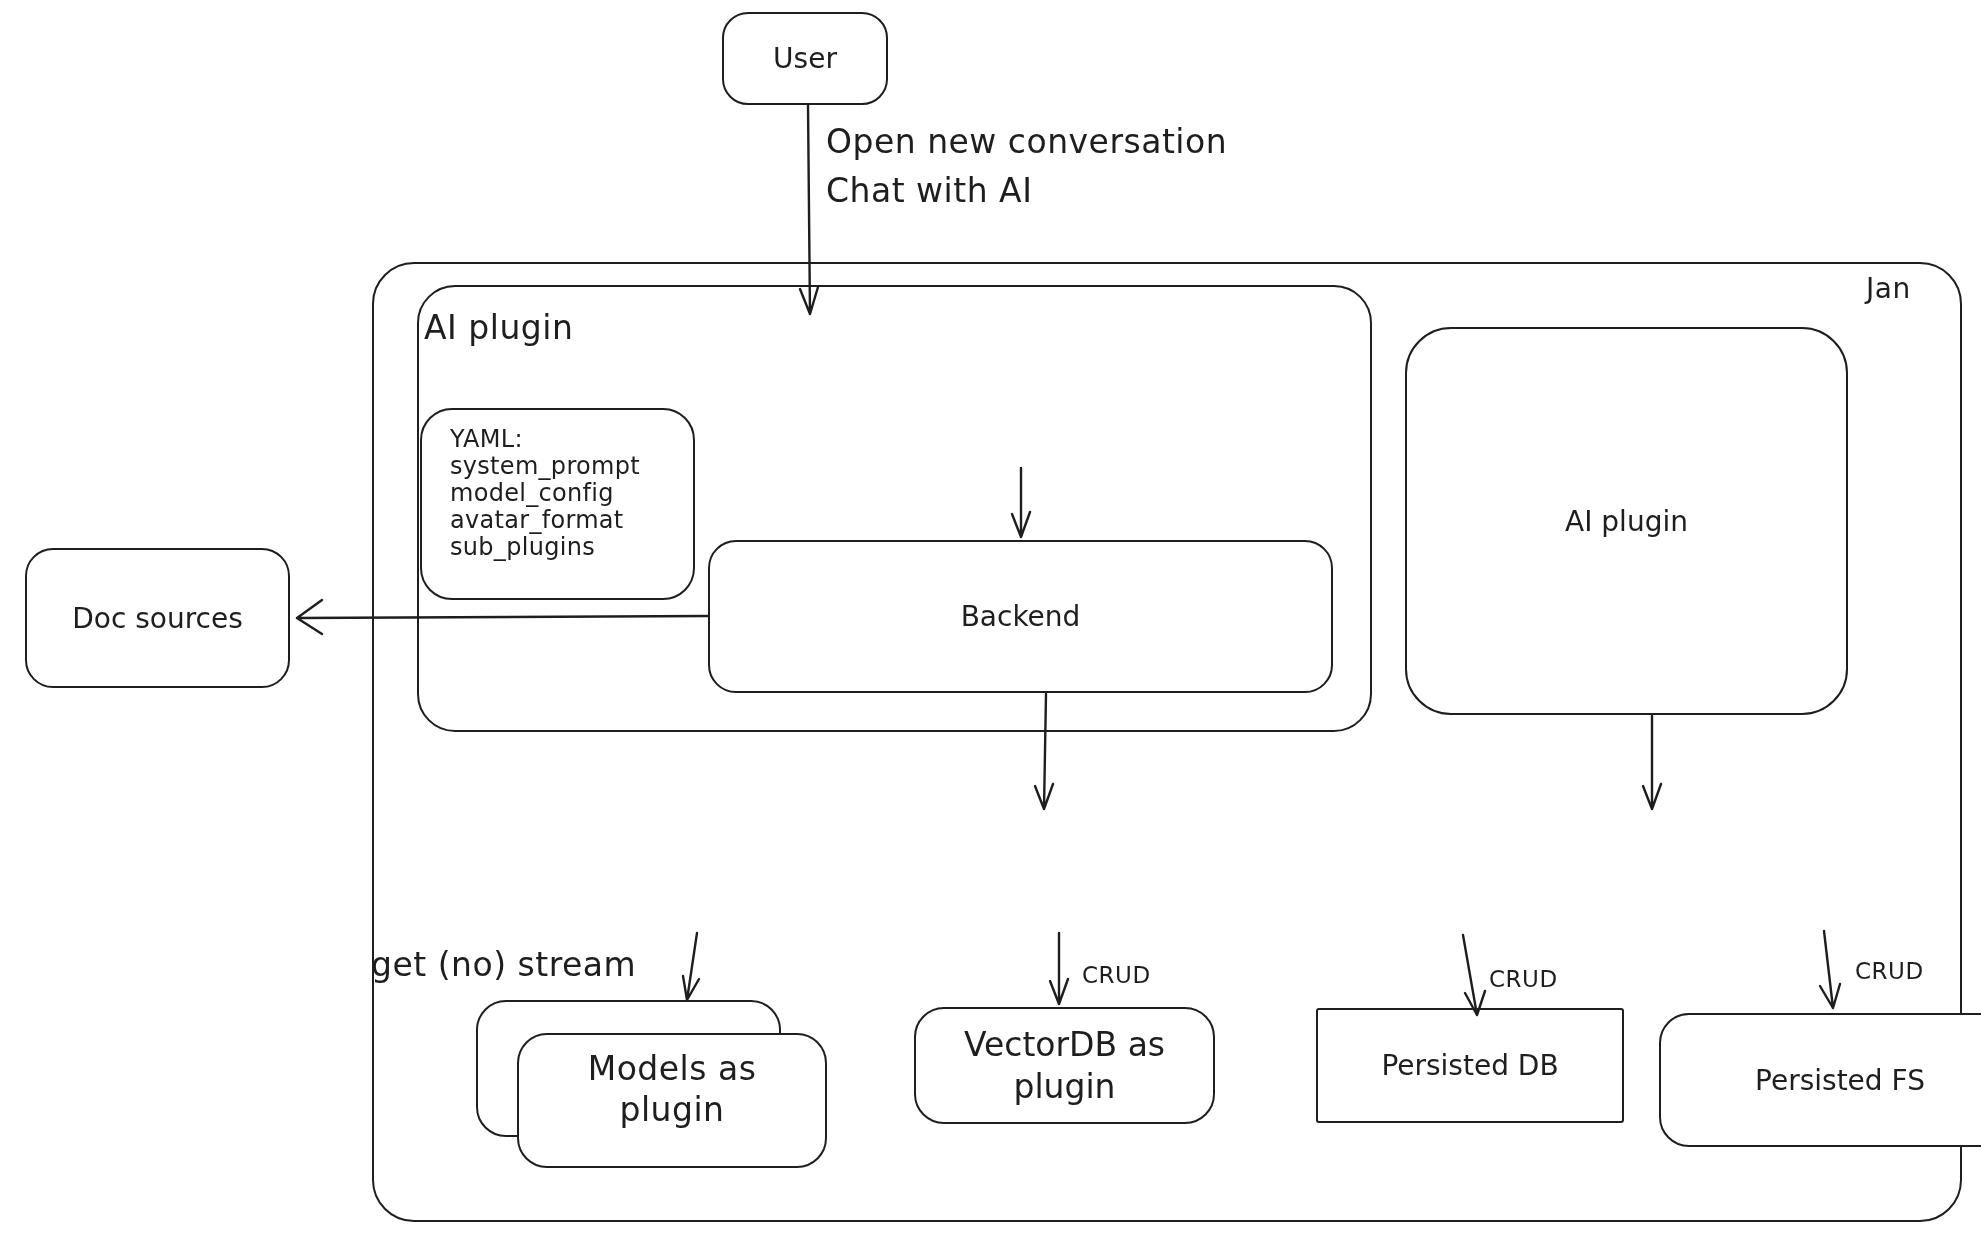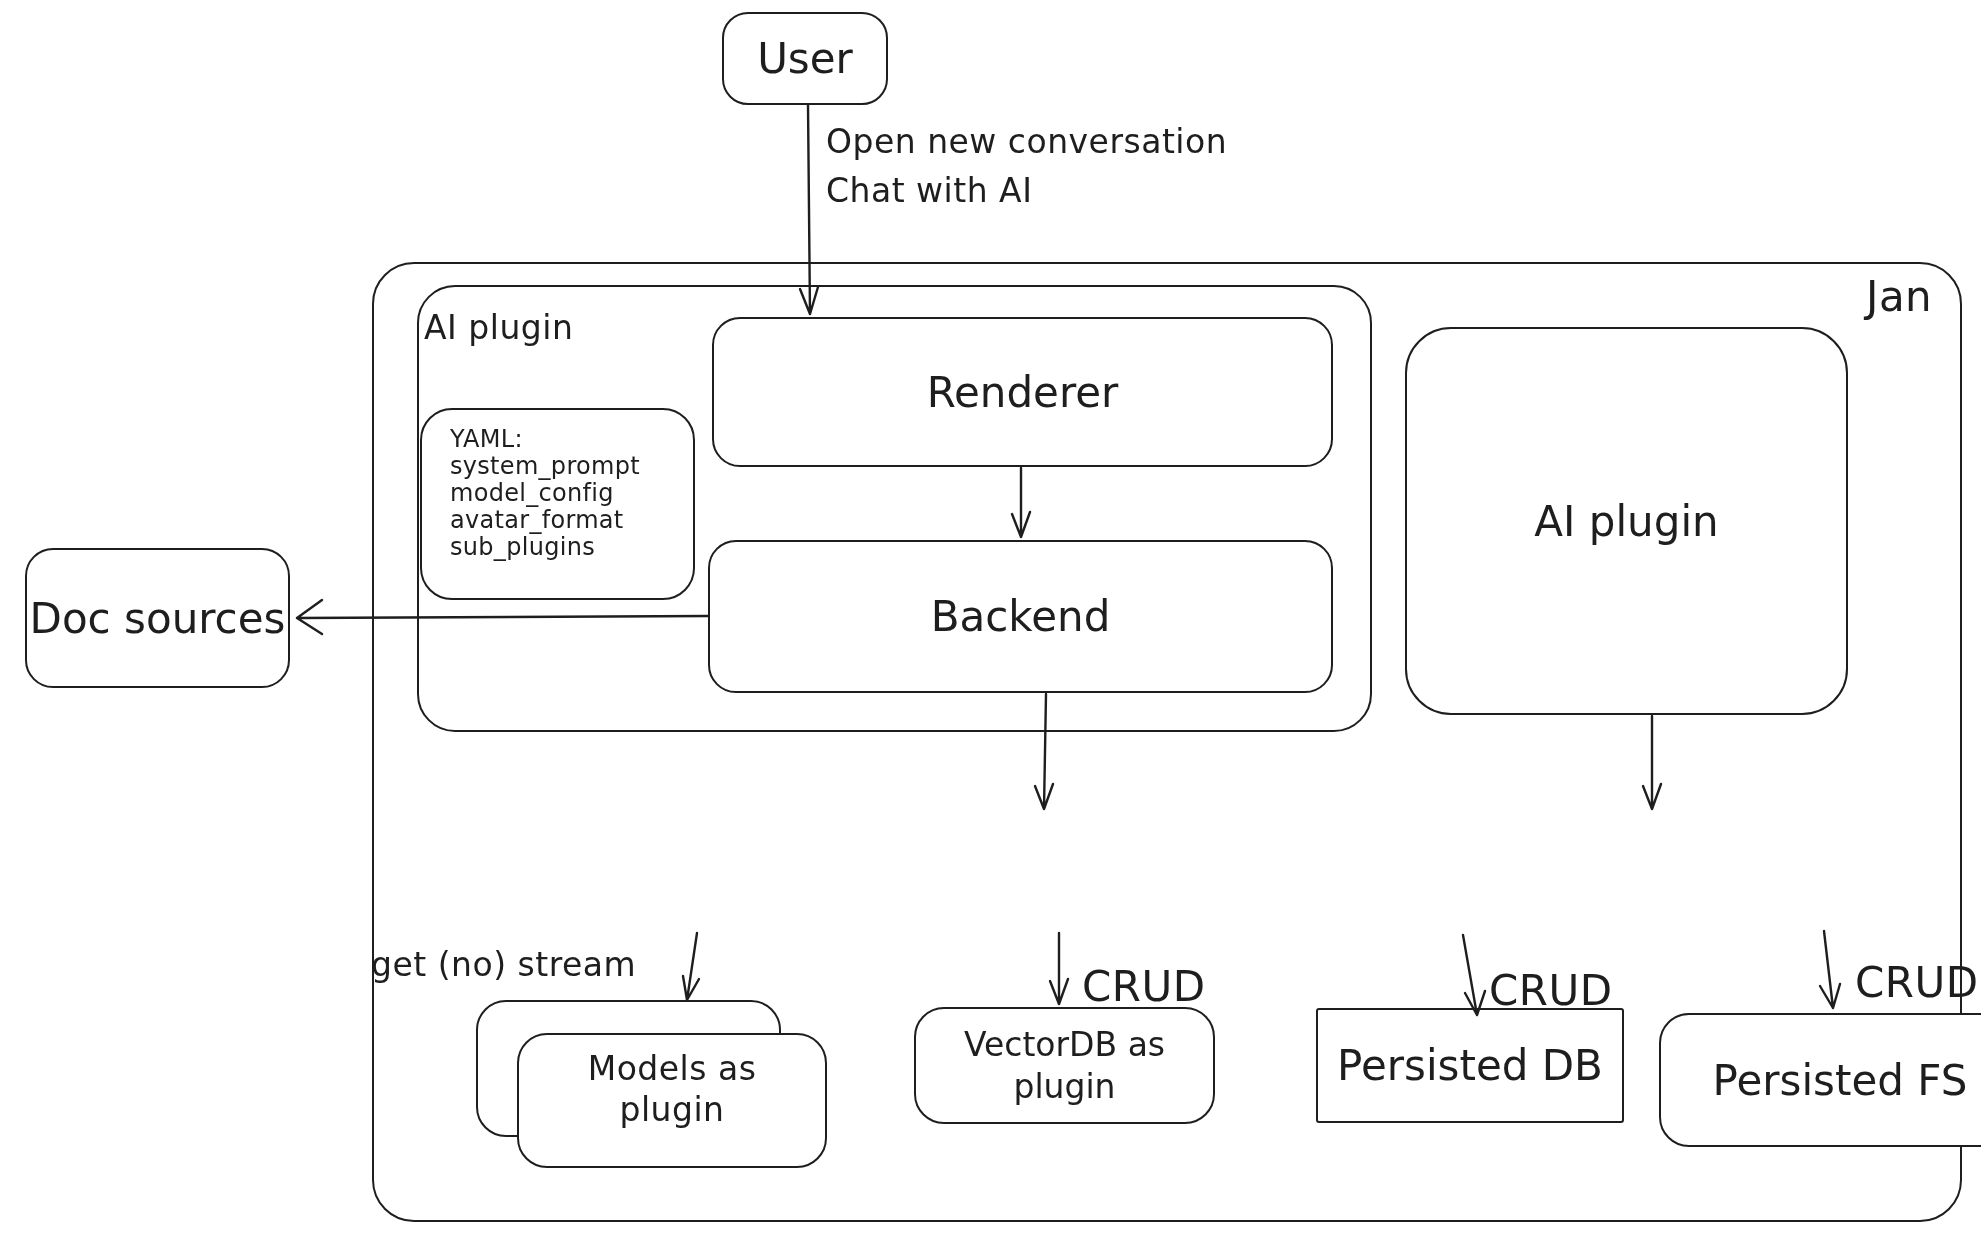--- a/index.html
+++ b/index.html
@@ -18,23 +18,23 @@
     border-radius:30px;
     display:flex;align-items:center;justify-content:center;
     text-align:center;
     box-sizing:border-box;
   }
   .label{
     position:absolute;
     white-space:nowrap;
     letter-spacing:0.5px;
   }
-  .fs34{font-size:42px;}
+  .fs34{font-size:28px;}
   .fs33{font-size:33px;}
-  .fs31{font-size:42px;}
+  .fs31{font-size:23px;}
   .yaml{
     font-size:24px;
     line-height:27px;
     text-align:left;
     letter-spacing:0.3px;
   }
   .stack{display:flex;flex-direction:column;align-items:center;line-height:1.25;}
   svg.arrows{
     position:absolute;left:0;top:0;
     pointer-events:none;
@@ -48,23 +48,20 @@
 <body>
 
 <div class="canvas">
 
   <div class="box" style="left:372px;top:262px;width:1590px;height:960px;border-radius:42px;"></div>
   <div class="label fs34" style="left:1866px;top:272px;">Jan</div>
 
   <div class="box" style="left:417px;top:285px;width:955px;height:447px;border-radius:38px;"></div>
   <div class="label fs33" style="left:424px;top:308px;">AI plugin</div>
 
-  <div class="box fs34" style="left:712px;top:317px;width:621px;height:150px;border-radius:28px;">
-    <span>Renderer</span>
-  </div>
 
   <div class="box" style="left:420px;top:408px;width:275px;height:192px;border-radius:32px;align-items:flex-start;justify-content:flex-start;">
     <div class="yaml" style="padding:16px 0 0 28px;">
       <div>YAML:</div>
       <div>system_prompt</div>
       <div>model_config</div>
       <div>avatar_format</div>
       <div>sub_plugins</div>
     </div>
   </div>

